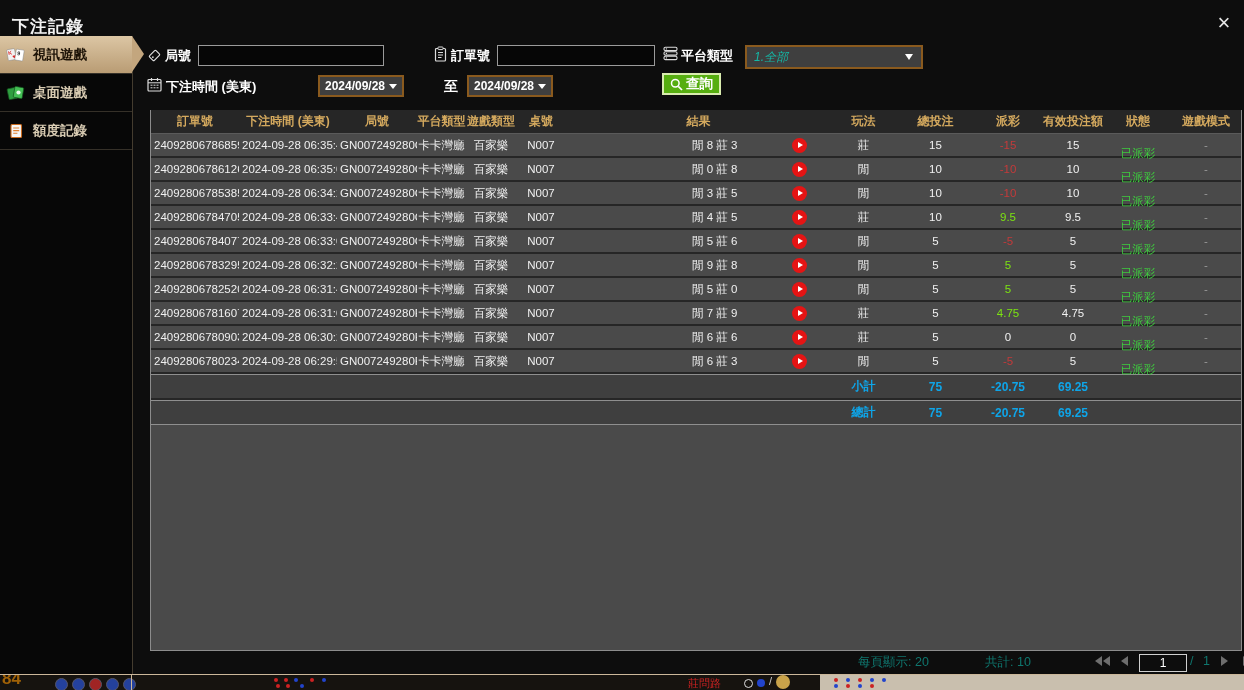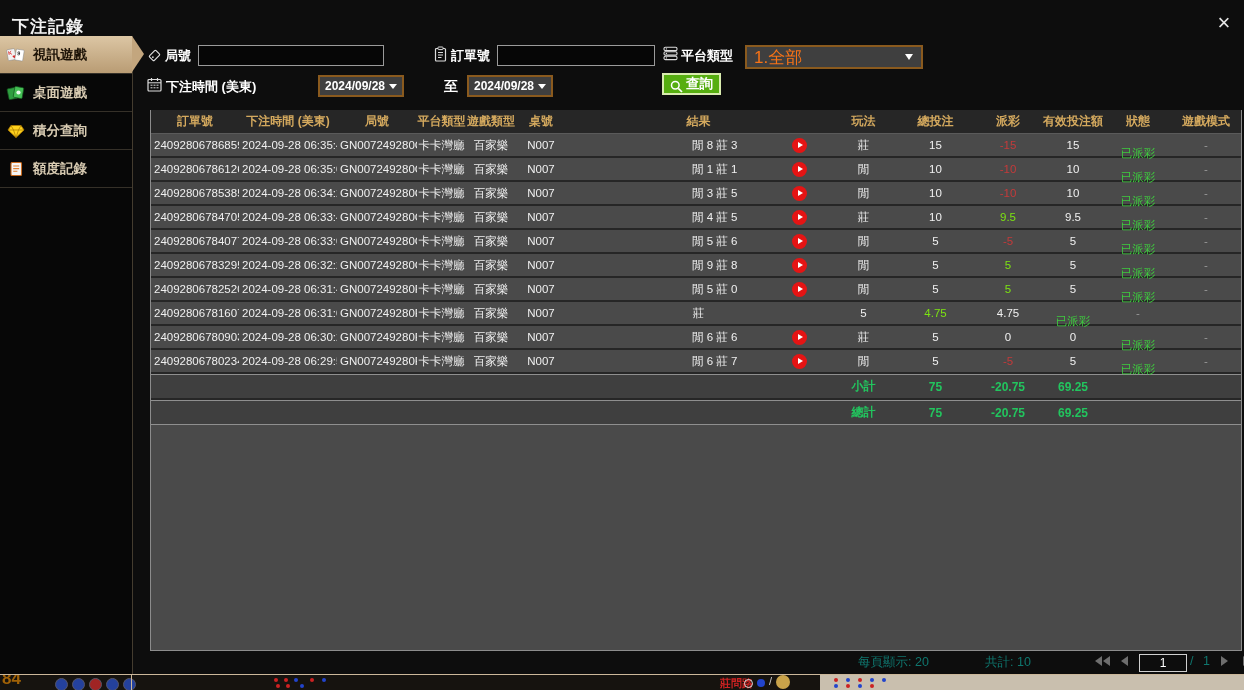--- a/index.html
+++ b/index.html
@@ -5,21 +5,21 @@
   html,body{margin:0;padding:0;background:#000;}
   .screen{position:relative;width:1244px;height:690px;overflow:hidden;background:#000;
           font-family:"Liberation Sans","DejaVu Sans",sans-serif;-webkit-font-smoothing:antialiased;}
 
   
   .game-strip{position:absolute;left:0;top:675px;width:1244px;height:15px;background:#16130f;overflow:hidden;}
   .gs-num{position:absolute;left:2px;top:-6px;color:#a16207;font-size:17px;font-weight:bold;}
   .gs-circ{position:absolute;top:3px;width:11px;height:11px;border-radius:50%;border:1px solid #556;}
   .gs-vline{position:absolute;left:131px;top:0;width:1px;height:15px;background:#cbb79a;}
   .gs-dot{position:absolute;width:4px;height:4px;border-radius:50%;}
-  .gs-road-label{position:absolute;left:688px;top:1px;color:#c22;font-size:11px;font-weight:bold;margin-left:32px;}
+  .gs-road-label{position:absolute;left:688px;top:1px;color:#c22;font-size:11px;font-weight:normal;}
   .gs-legend-o{position:absolute;left:744px;top:4px;width:7px;height:7px;border-radius:50%;border:1px solid #ddd;}
   .gs-legend-f{position:absolute;left:757px;top:4px;width:8px;height:8px;border-radius:50%;background:#24c;}
   .gs-slash{position:absolute;left:769px;top:0;color:#ccc;font-size:11px;}
   .gs-gold{position:absolute;left:776px;top:0px;width:14px;height:14px;border-radius:50%;background:#c9a34a;}
   .gs-panel{position:absolute;left:820px;top:0;width:424px;height:15px;background:#c9bfae;}
 
   
   .window{position:absolute;left:0;top:0;width:1244px;height:675px;background:#0d0d0d;border-bottom:1px solid #cbb79a;box-sizing:border-box;}
   .titlebar{position:absolute;left:0;top:8px;width:100%;height:34px;}
   .title{position:absolute;left:12px;top:7px;color:#f2f2f2;font-size:17px;font-weight:bold;letter-spacing:1px;}
@@ -31,45 +31,45 @@
   .sb-item .sb-label{color:#d8cbb2;font-size:13.5px;font-weight:bold;white-space:nowrap;}
   .sb-item.active{background:linear-gradient(#dcc6a4,#b99c74);}
   .sb-item.active .sb-label{color:#1c1206;}
   .sb-item.active::after{content:"";position:absolute;right:-12px;top:0;border-top:18.5px solid transparent;border-bottom:18.5px solid transparent;border-left:12px solid #c3a67e;z-index:5;}
   .sb-ico{width:20px;height:16px;display:inline-flex;align-items:center;justify-content:center;}
 
   
   .form-label{position:absolute;color:#fff;font-size:13px;font-weight:bold;white-space:nowrap;}
   .f-ico{position:absolute;}
   .txt-input{position:absolute;height:19px;background:#060606;border:1px solid #9a9a9a;color:#fff;font-size:12px;padding:0 4px;outline:none;}
-  .sel-box{position:absolute;height:20px;background:#3f3f3f;border:2px solid #8a5a1e;color:#f97316;font-size:17px;display:flex;align-items:center;cursor:pointer;}
+  .sel-box{position:absolute;height:20px;background:#3f3f3f;border:2px solid #8a5a1e;color:#14b8a6;font-size:12px;display:flex;align-items:center;cursor:pointer;font-style:italic;}
   .sel-box .sel-text{flex:1;padding-left:7px;}
   .sel-box .tri-down{width:0;height:0;border-left:4.5px solid transparent;border-right:4.5px solid transparent;border-top:6px solid #fff;margin-right:8px;}
   .date-box{position:absolute;height:18px;background:#3f3f3f;border:2px solid #8a5a1e;color:#fff;font-size:12px;font-weight:bold;display:flex;align-items:center;justify-content:center;gap:4px;cursor:pointer;}
   .date-box .tri-down{width:0;height:0;border-left:4px solid transparent;border-right:4px solid transparent;border-top:5.5px solid #fff;}
-  .query-btn{position:absolute;left:662px;top:73px;height:22px;background:#56ae10;border:2px solid #d9ecae;color:#fff;font-size:13.5px;font-weight:bold;display:flex;align-items:flex-end;gap:3px;padding:0 6px;cursor:pointer;}
+  .query-btn{position:absolute;left:662px;top:73px;height:22px;background:#56ae10;border:2px solid #d9ecae;color:#fff;font-size:13.5px;font-weight:bold;display:flex;align-items:center;gap:3px;padding:0 6px;cursor:pointer;}
 
   
   .table-wrap{position:absolute;left:150px;top:110px;width:1090px;height:540px;background:#4a4a4a;
               border-left:1px solid #8c8c8c;border-right:1px solid #8c8c8c;border-bottom:1px solid #8c8c8c;box-sizing:content-box;}
   .t-row,.t-head{display:grid;grid-template-columns:88px 98px 80px 49px 50px 50px 265px 65px 79px 66px 64px 66px 70px;align-items:center;}
   .t-head{height:23px;background:#262626;border-bottom:1px solid #5a5a5a;}
   .t-head .tc{color:#d4a95e;font-size:12px;font-weight:bold;text-align:center;white-space:nowrap;overflow:hidden;}
   .t-row{height:22px;background:#4a4a4a;border-bottom:2px solid #262626;color:#f0f0f0;font-size:11.5px;}
   .t-row .tc{text-align:center;white-space:nowrap;overflow:hidden;}
   .tc.left{text-align:left;padding-left:3px;}
   .tc.dim{color:#9a9a9a;}
   .tc.status{color:#3ecc3e;margin-top:17px;}
   .tc.tone-neg{color:#c43a3a;}
   .tc.tone-pos{color:#7ce312;}
   .tc.tone-zero{color:#f0f0f0;}
   .tc.result{display:flex;align-items:center;justify-content:space-between;padding-left:126px;padding-right:24px;}
   .play-btn{width:15px;height:15px;border-radius:50%;background:#e51414;display:inline-flex;align-items:center;justify-content:center;cursor:pointer;}
   .play-tri{width:0;height:0;border-top:3.5px solid transparent;border-bottom:3.5px solid transparent;border-left:5.5px solid #fff;margin-left:1.5px;}
-  .sum-row{height:23px;background:#3f3f3f;border-top:1px solid #8f8f8f;color:#22c55e;font-weight:bold;font-size:12px;}
+  .sum-row{height:23px;background:#3f3f3f;border-top:1px solid #8f8f8f;color:#0ea5e9;font-weight:bold;font-size:12px;}
   .sum-row.last{border-bottom:1px solid #8f8f8f;}
   .sum-row .tc{text-align:center;}
 
   
   .pagination{position:absolute;left:133px;right:0;top:650px;height:24px;}
   .pp{position:absolute;top:4px;color:#0f766e;font-size:12.5px;white-space:nowrap;}
   .pg-btn{position:absolute;top:6px;display:inline-flex;gap:1px;cursor:pointer;}
   .pg-btn i{display:inline-block;width:0;height:0;}
   .pg-btn .tl{border-top:5px solid transparent;border-bottom:5px solid transparent;border-right:7px solid #6e6e6e;}
   .pg-btn .tr{border-top:5px solid transparent;border-bottom:5px solid transparent;border-left:7px solid #6e6e6e;}
@@ -144,29 +144,20 @@
               <rect x="2" y="3" width="9" height="11" rx="1" transform="rotate(-12 6.5 8.5)" fill="#2f9e40" stroke="#14551f" stroke-width="0.7"></rect>
               <rect x="8" y="2" width="9" height="11" rx="1" transform="rotate(10 12.5 7.5)" fill="#45c055" stroke="#14551f" stroke-width="0.7"></rect>
               <circle cx="12.5" cy="7.5" r="2.1" fill="#fff" opacity="0.9"></circle>
             </svg>
           </span>
           <span class="sb-label">桌面遊戲</span>
         </div>
         <div class="sb-item">
           <span class="sb-ico">
             <svg width="20" height="16" viewBox="0 0 20 16">
-              <path d="M5 2.5 h10 l3 4.5 -8 7.5 -8-7.5z" fill="#ffd21e" stroke="#a87800" stroke-width="0.9"></path>
-              <path d="M5 2.5 l2.5 4.5 M15 2.5 l-2.5 4.5 M2 7 h16 M7.5 7 l2.5 7.5 2.5-7.5" stroke="#a87800" stroke-width="0.7" fill="none"></path>
-            </svg>
-          </span>
-          <span class="sb-label">積分查詢</span>
-        </div>
-        <div class="sb-item">
-          <span class="sb-ico">
-            <svg width="20" height="16" viewBox="0 0 20 16">
               <rect x="5" y="1.5" width="10.5" height="13" rx="1" fill="#f6f6f6" stroke="#c96a1e" stroke-width="1.1"></rect>
               <path d="M7.2 5 h6 M7.2 7.6 h6 M7.2 10.2 h4.2" stroke="#e08030" stroke-width="1.1"></path>
             </svg>
           </span>
           <span class="sb-label">額度記錄</span>
         </div>
       </div>
 
     <span class="f-ico" style="left:147px;top:48px">
       <svg width="15" height="15" viewBox="0 0 15 15">
@@ -271,21 +262,21 @@
             <div class="tc dim">-</div>
           </div>
           <div class="t-row">
             <div class="tc left">240928067861266</div>
             <div class="tc left">2024-09-28 06:35:00</div>
             <div class="tc left">GN007249280G4</div>
             <div class="tc">卡卡灣廳</div>
             <div class="tc">百家樂</div>
             <div class="tc">N007</div>
             <div class="tc result">
-              <span>閒 1 莊 1</span>
+              <span>閒 0 莊 8</span>
               <span class="play-btn">
                 <span class="play-tri"></span>
               </span>
             </div>
             <div class="tc">閒</div>
             <div class="tc">10</div>
             <div class="tc payout tone-neg">-10</div>
             <div class="tc">10</div>
             <div class="tc status">已派彩</div>
             <div class="tc dim">-</div>
@@ -390,20 +381,26 @@
             <div class="tc status">已派彩</div>
             <div class="tc dim">-</div>
           </div>
           <div class="t-row">
             <div class="tc left">240928067816073</div>
             <div class="tc left">2024-09-28 06:31:04</div>
             <div class="tc left">GN007249280FY</div>
             <div class="tc">卡卡灣廳</div>
             <div class="tc">百家樂</div>
             <div class="tc">N007</div>
+            <div class="tc result">
+              <span>閒 7 莊 9</span>
+              <span class="play-btn">
+                <span class="play-tri"></span>
+              </span>
+            </div>
             <div class="tc">莊</div>
             <div class="tc">5</div>
             <div class="tc payout tone-pos">4.75</div>
             <div class="tc">4.75</div>
             <div class="tc status">已派彩</div>
             <div class="tc dim">-</div>
           </div>
           <div class="t-row">
             <div class="tc left">240928067809034</div>
             <div class="tc left">2024-09-28 06:30:29</div>
@@ -425,21 +422,21 @@
             <div class="tc dim">-</div>
           </div>
           <div class="t-row">
             <div class="tc left">240928067802349</div>
             <div class="tc left">2024-09-28 06:29:58</div>
             <div class="tc left">GN007249280FW</div>
             <div class="tc">卡卡灣廳</div>
             <div class="tc">百家樂</div>
             <div class="tc">N007</div>
             <div class="tc result">
-              <span>閒 6 莊 7</span>
+              <span>閒 6 莊 3</span>
               <span class="play-btn">
                 <span class="play-tri"></span>
               </span>
             </div>
             <div class="tc">閒</div>
             <div class="tc">5</div>
             <div class="tc payout tone-neg">-5</div>
             <div class="tc">5</div>
             <div class="tc status">已派彩</div>
             <div class="tc dim">-</div>

